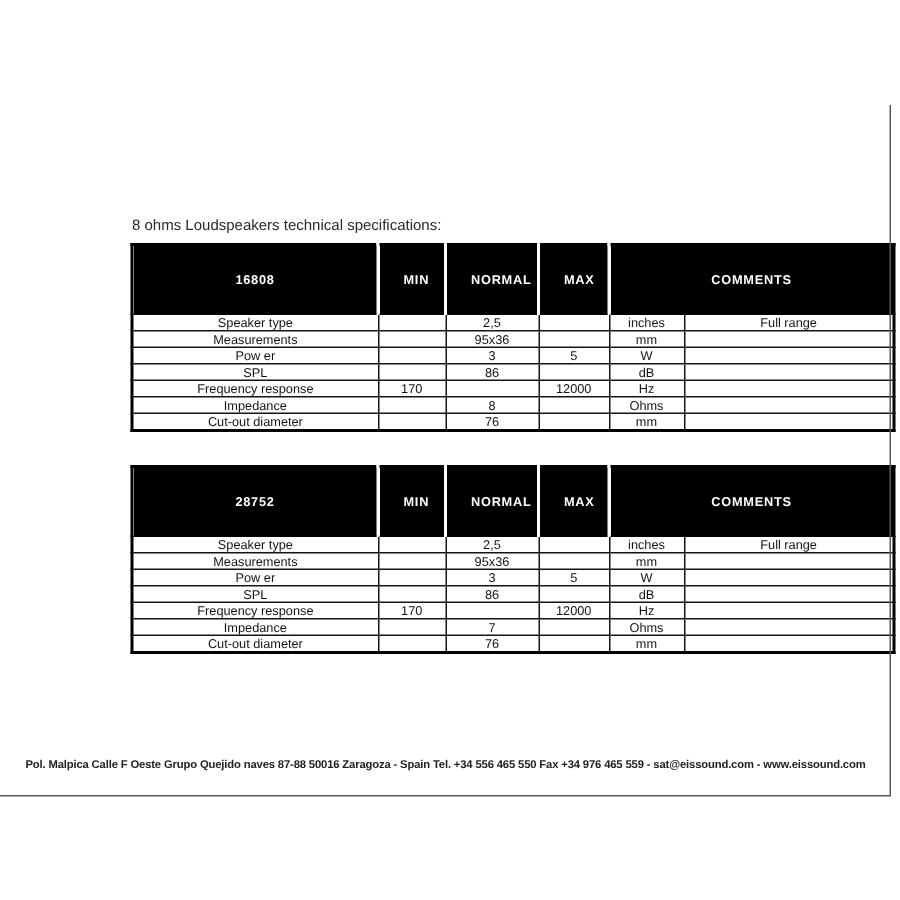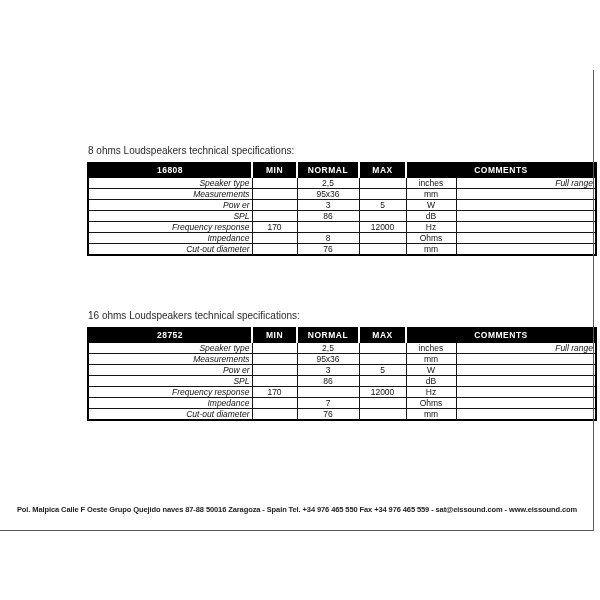--- a/index.html
+++ b/index.html
@@ -64,39 +64,39 @@
   .spec-table col.c-max      { width: 47px; }
   .spec-table col.c-units    { width: 50px; }
   .spec-table col.c-comments { width: 140px; }
   .spec-table th {
     background: #000;
     color: #fff;
     font-weight: bold;
     font-size: 8.5px;
     height: 13px;
     line-height: 13px;
-    padding: 0;
+    padding: 16px;
     text-align: center;
     border-left: 2px solid #fff;
     border-bottom: 1px solid #000;
     letter-spacing: 0.5px;
     overflow: hidden;
     white-space: nowrap;
   }
   .spec-table th:first-child { border-left: none; }
   .spec-table td {
     border: 1px solid #141414;
     height: 10px;
     line-height: 10px;
     padding: 0 2px;
     overflow: hidden;
     white-space: nowrap;
     color: #141414;
   }
-  .spec-table td.a-left   { text-align: right; font-style: italic; }
+  .spec-table td.a-left   { text-align: center; }
   .spec-table td.a-center { text-align: center; }
   .page-footer {
     position: absolute;
     left: 0;
     top: 504px;
     width: 594px;
     text-align: center;
     font-size: 7.5px;
     line-height: 12px;
     font-weight: bold;
@@ -192,21 +192,20 @@
     <td class="a-center">76</td>
     <td class="a-center"></td>
     <td class="a-center">mm</td>
     <td class="a-left"></td>
   </tr>
 </tbody>
     </table>
   </section>
 
   <section class="spec-section second">
-    <h2 class="spec-title">16 ohms Loudspeakers technical specifications:</h2>
     <table class="spec-table">
       <colgroup>
         <col class="c-label">
             <col class="c-min">
             <col class="c-normal">
         <col class="c-max">
             <col class="c-units">
             <col class="c-comments">
       </colgroup>
       <thead>
@@ -279,17 +278,17 @@
     <td class="a-center">76</td>
     <td class="a-center"></td>
     <td class="a-center">mm</td>
     <td class="a-left"></td>
   </tr>
 </tbody>
     </table>
   </section>
 </div>
 
-  <div class="page-footer">Pol. Malpica Calle F Oeste Grupo Quejido naves 87-88 50016 Zaragoza - Spain Tel. +34 976 465 550 Fax +34 976 465 559 - sat@eissound.com - www.eissound.com</div>
+  <div class="page-footer">Pol. Malpica Calle F Oeste Grupo Quejido naves 87-88 50016 Zaragoza - Spain Tel. +34 556 465 550 Fax +34 976 465 559 - sat@eissound.com - www.eissound.com</div>
 
   <div class="page-edge-right"></div>
   <div class="page-edge-bottom"></div>
 </div>
 
 </body></html>

